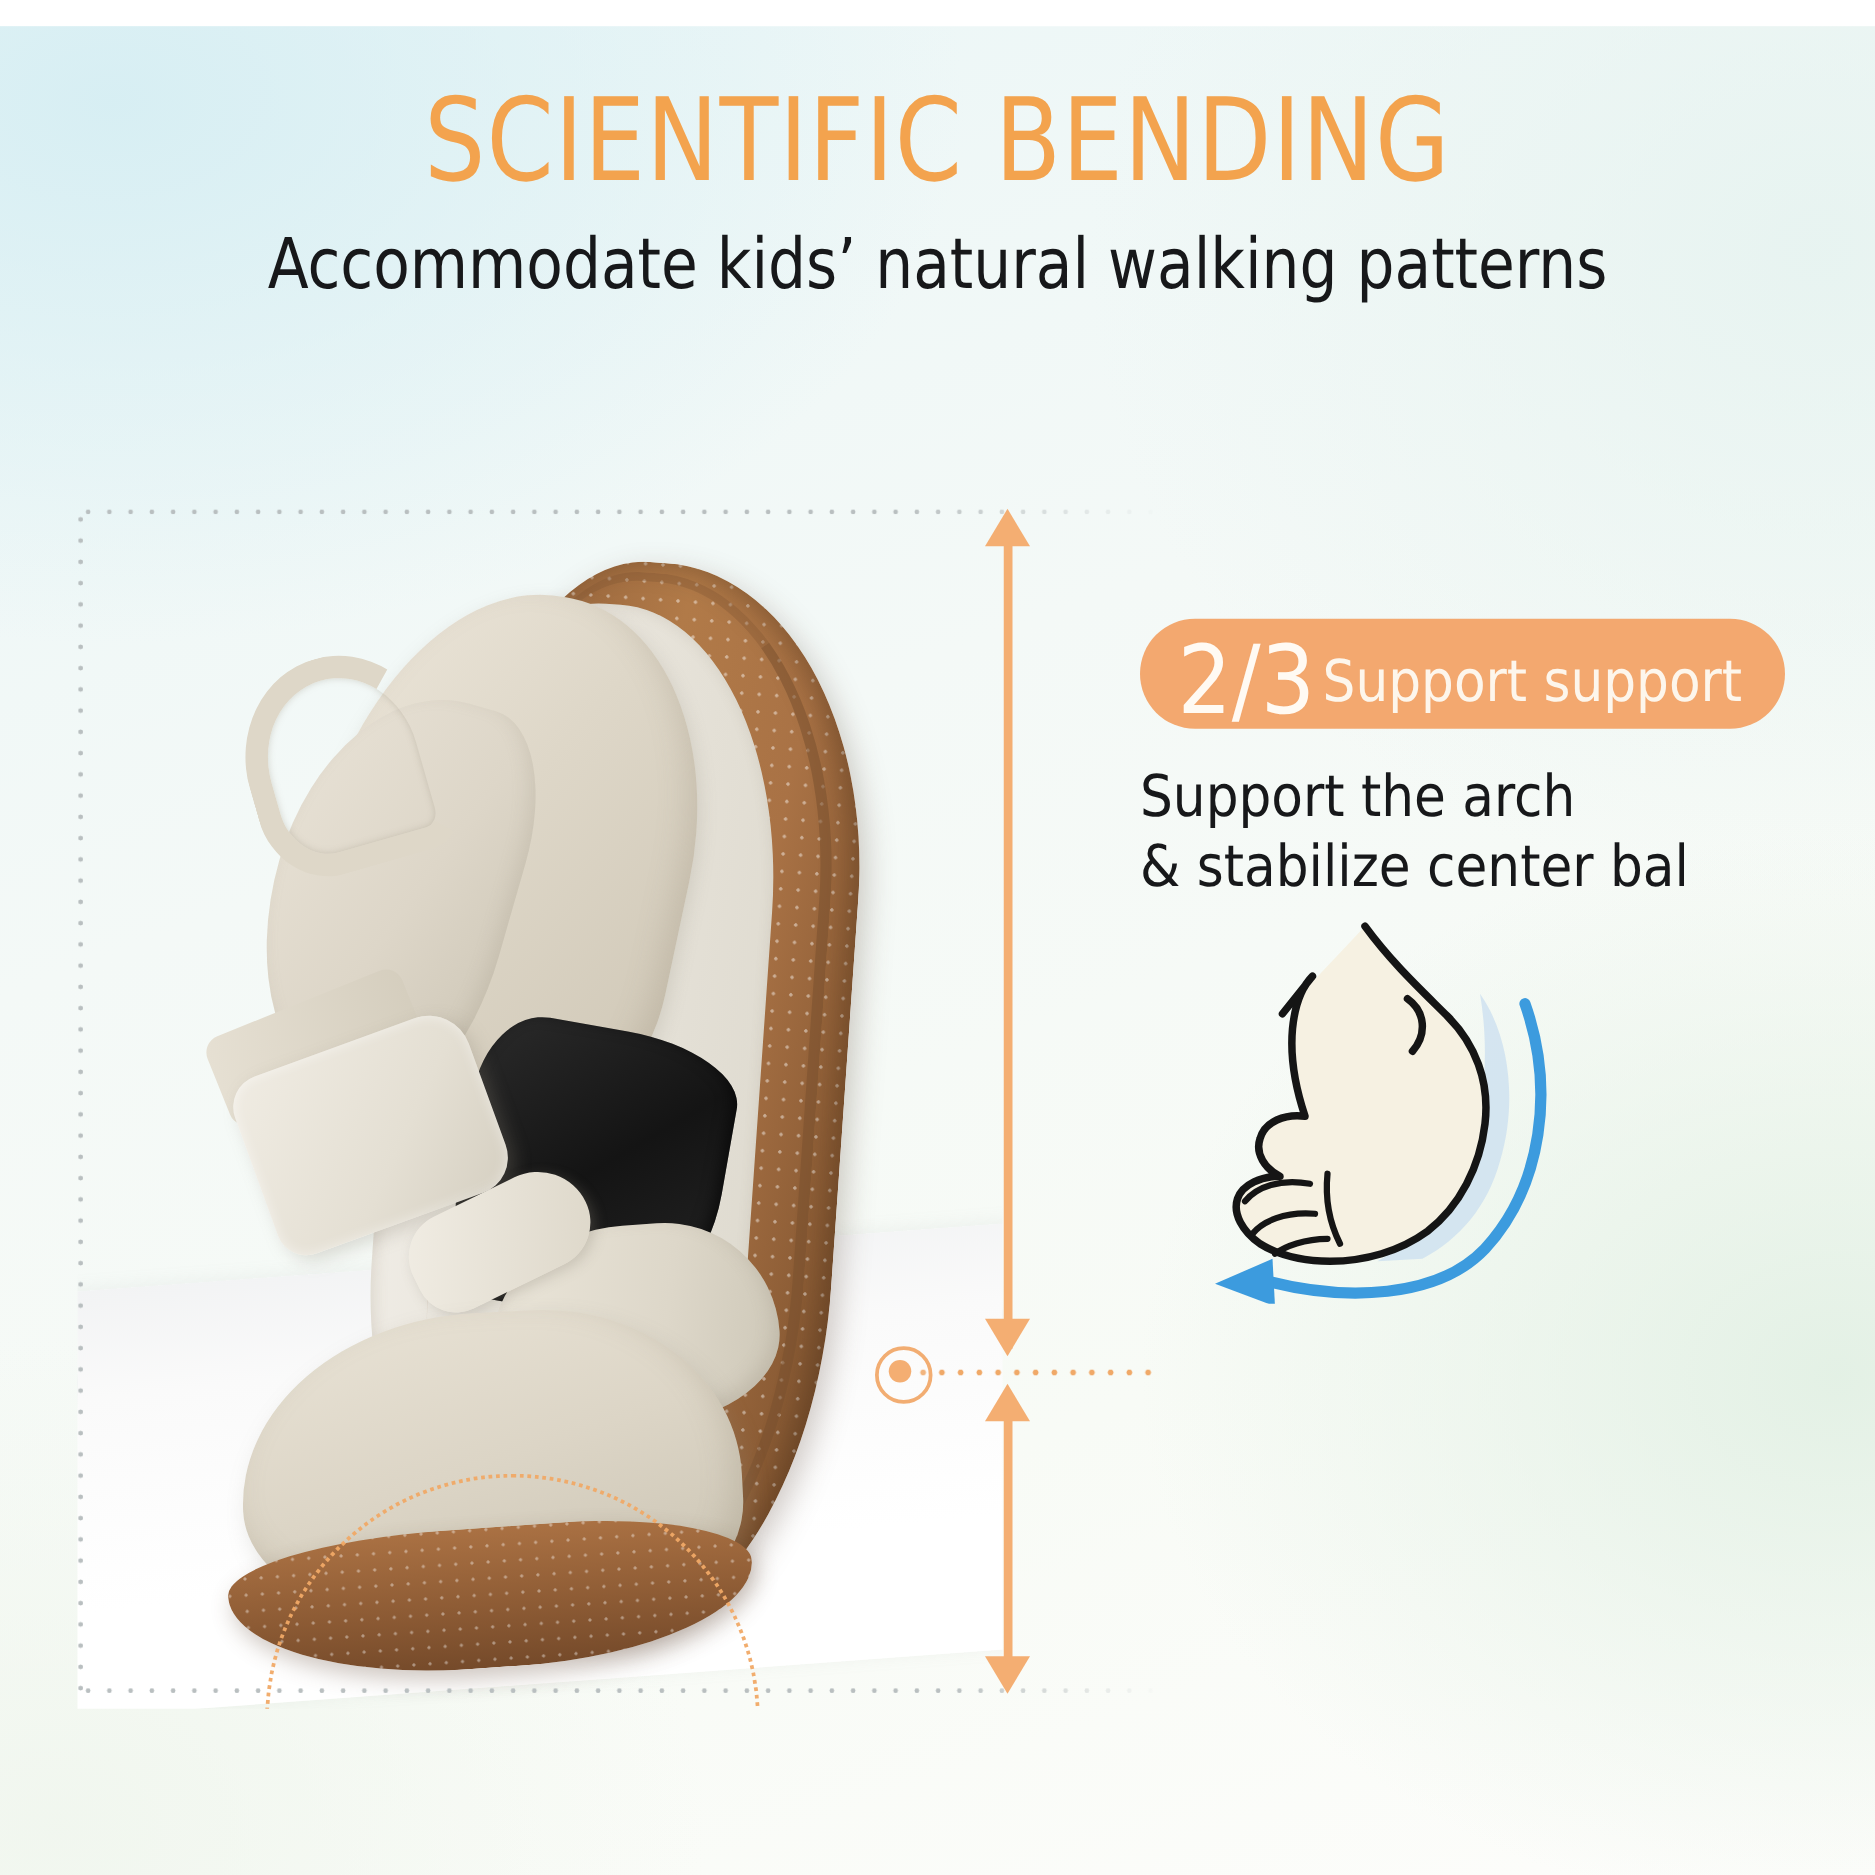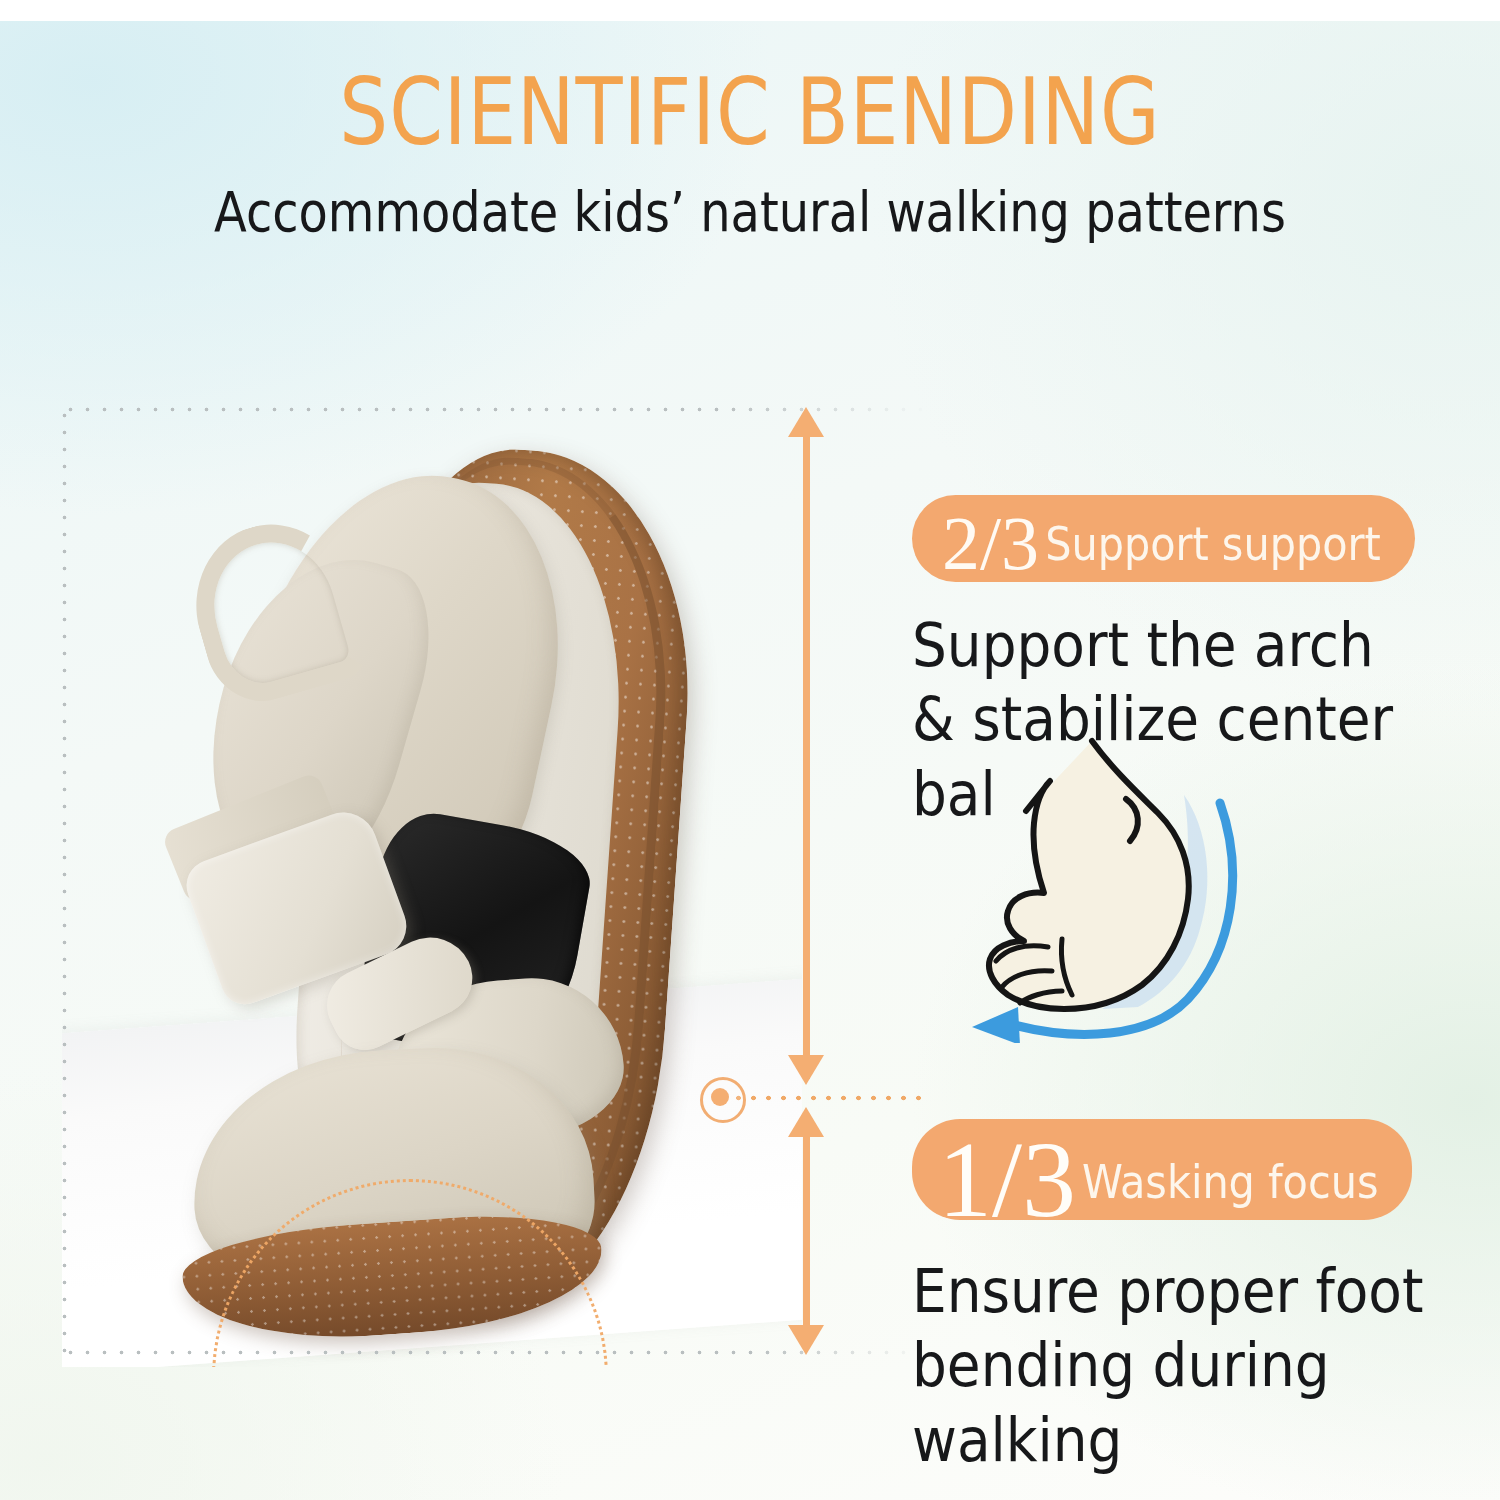--- a/index.html
+++ b/index.html
@@ -309,36 +309,35 @@
     position: relative;
   }
   .pill .big-frac {
     font-size: 76px;
     line-height: 0.7;
     position: relative;
     top: 9px;
     margin-right: 6px;
     color: #fffaf3;
     text-shadow: 0 0 1px rgba(243,168,111,0.9);
-    font-family: Liberation Serif, serif;
   }
   .c2 .pill { padding-left: 26px; }
   .c2 .pill .big-frac {
     font-size: 108px;
     line-height: 0.55;
     top: 18px;
     color: #fffdf8;
     -webkit-text-stroke: 3px #f3a86f;
     paint-order: stroke fill;
   }
 
   .desc {
     margin-top: 26px;
     font-family: "DejaVu Sans Condensed", "Liberation Sans Narrow", "Liberation Sans", sans-serif;
-    font-size: 61px;
+    font-size: 46px;
     line-height: 1.22;
     color: #17181a;
     white-space: pre-line;
   }
   .c2 .desc { margin-top: 34px; }
 
   
   .foot-diagram {
     position: absolute;
     left: 952px; top: 712px;
@@ -422,21 +421,14 @@
       <path d="M100 238 C76 236 58 244 50 254" fill="none" stroke="#151515" stroke-width="5" stroke-linecap="round"></path>
       <path d="M110 258 C92 258 76 264 68 270" fill="none" stroke="#151515" stroke-width="5" stroke-linecap="round"></path>
 
       <path d="M110 206 C108 226 112 246 120 262" fill="none" stroke="#151515" stroke-width="5" stroke-linecap="round"></path>
 
       <path d="M268 70 C292 138 282 216 236 266 C198 306 124 308 62 292" fill="none" stroke="#3c9bde" stroke-width="9" stroke-linecap="round"></path>
       <path d="M66 274 L20 294 L68 312 Z" fill="#3c9bde"></path>
     </svg>
   </div>
 
-  <div class="callout c2">
-    <div class="pill">
-      <span class="big-frac">1/3</span><span>Wasking focus</span>
-    </div>
-    <div class="desc">Ensure proper foot
-bending during walking</div>
-  </div>
 
 </div>
 
 </body></html>

